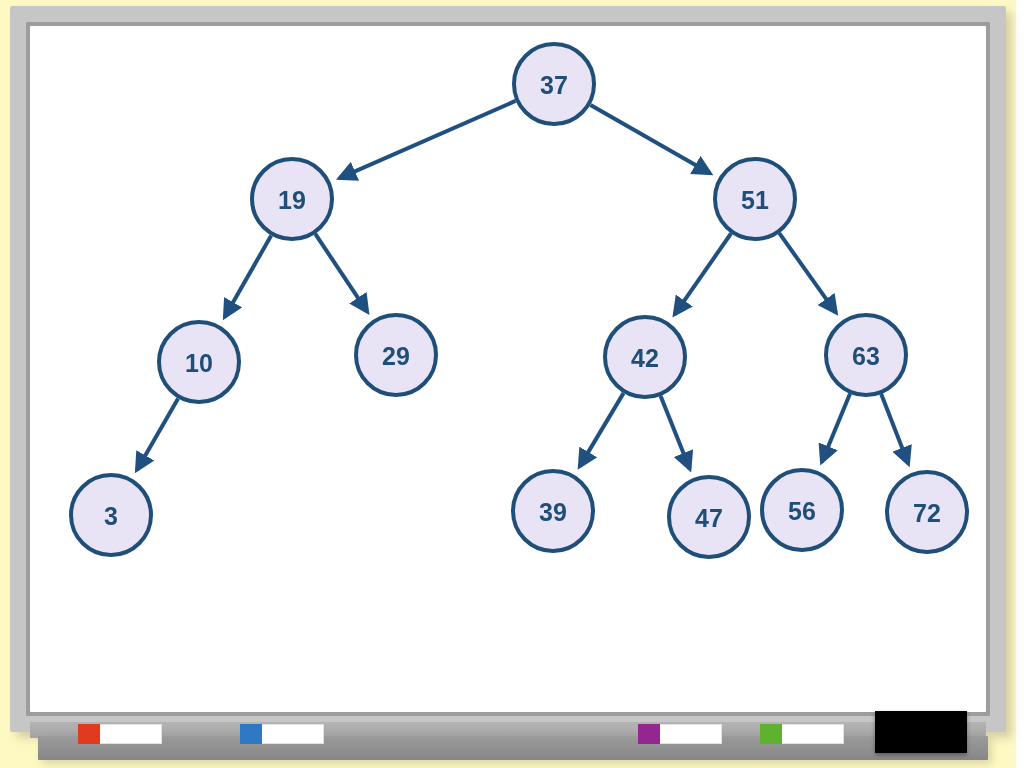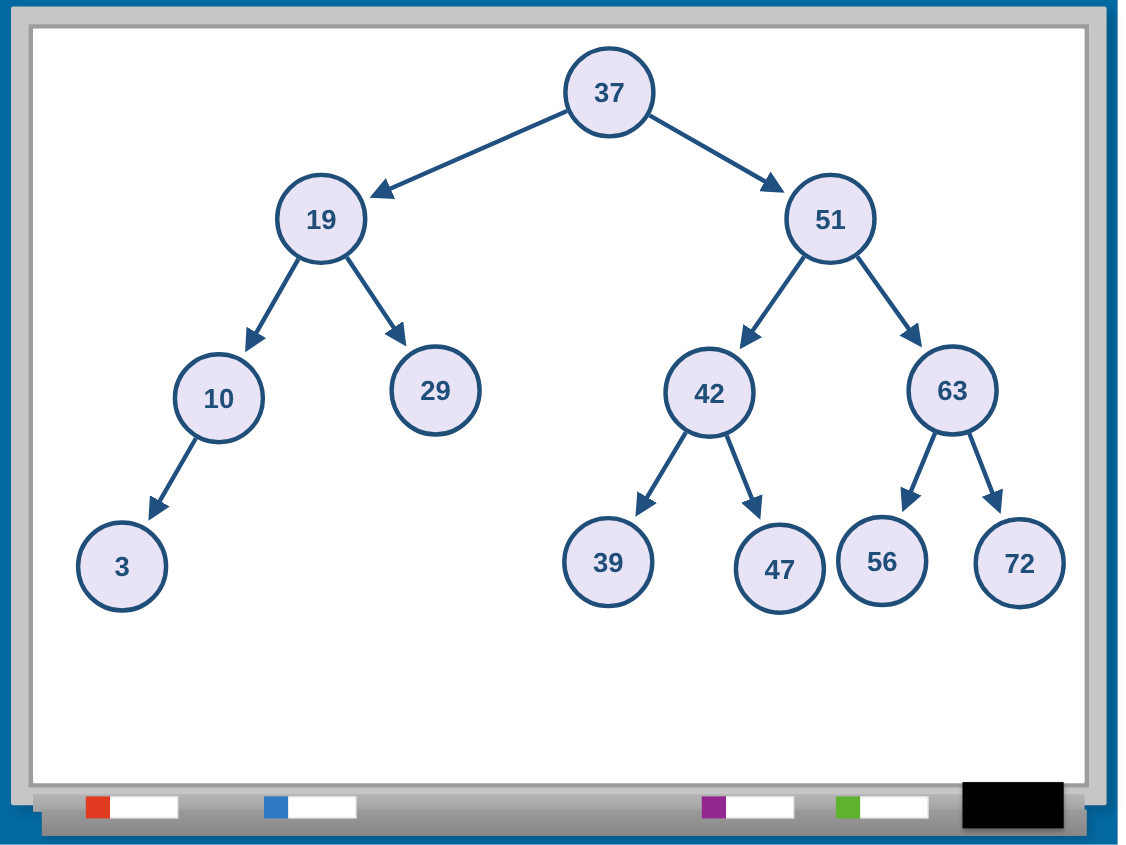--- a/index.html
+++ b/index.html
@@ -11,21 +11,21 @@
   body {
     width: 1024px;
     height: 768px;
     overflow: hidden;
     font-family: "Liberation Sans", sans-serif;
   }
   #stage {
     position: relative;
     width: 1016px;
     height: 768px;
-    background: #0369a1;
+    background: #fef9c3;
   }
 
   
   .board-shadow {
     position: absolute;
     left: 16px;
     top: 12px;
     width: 996px;
     height: 726px;
     background: rgba(0,0,0,0.16);

